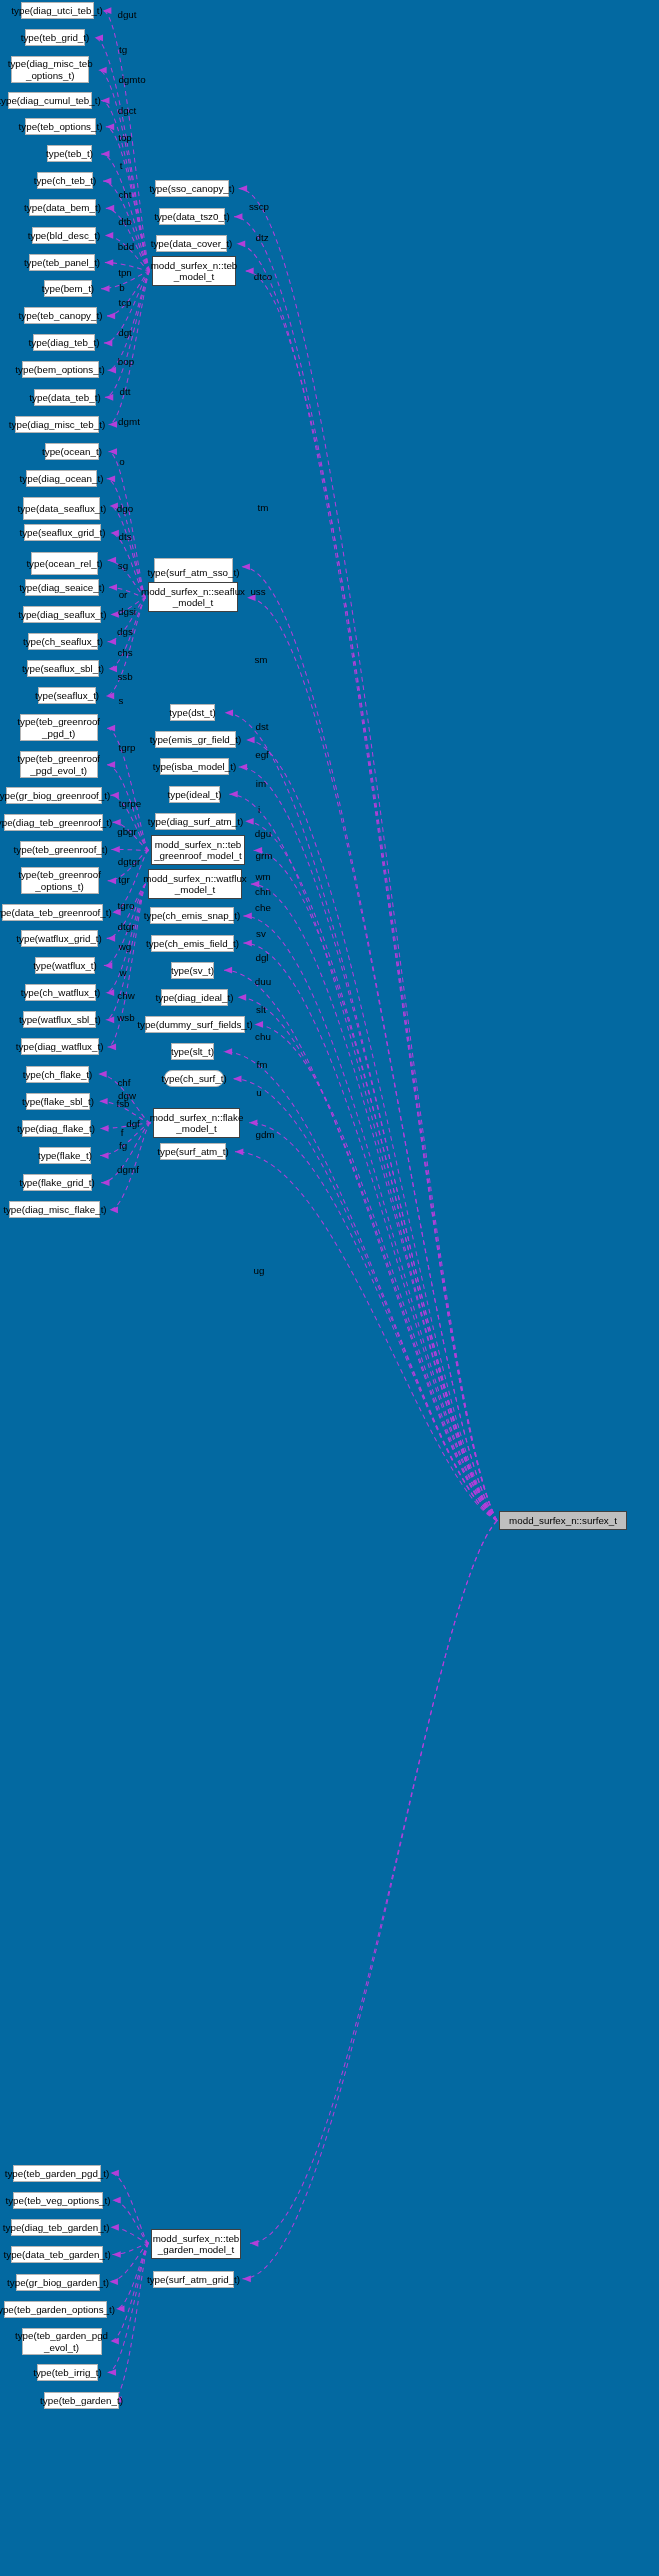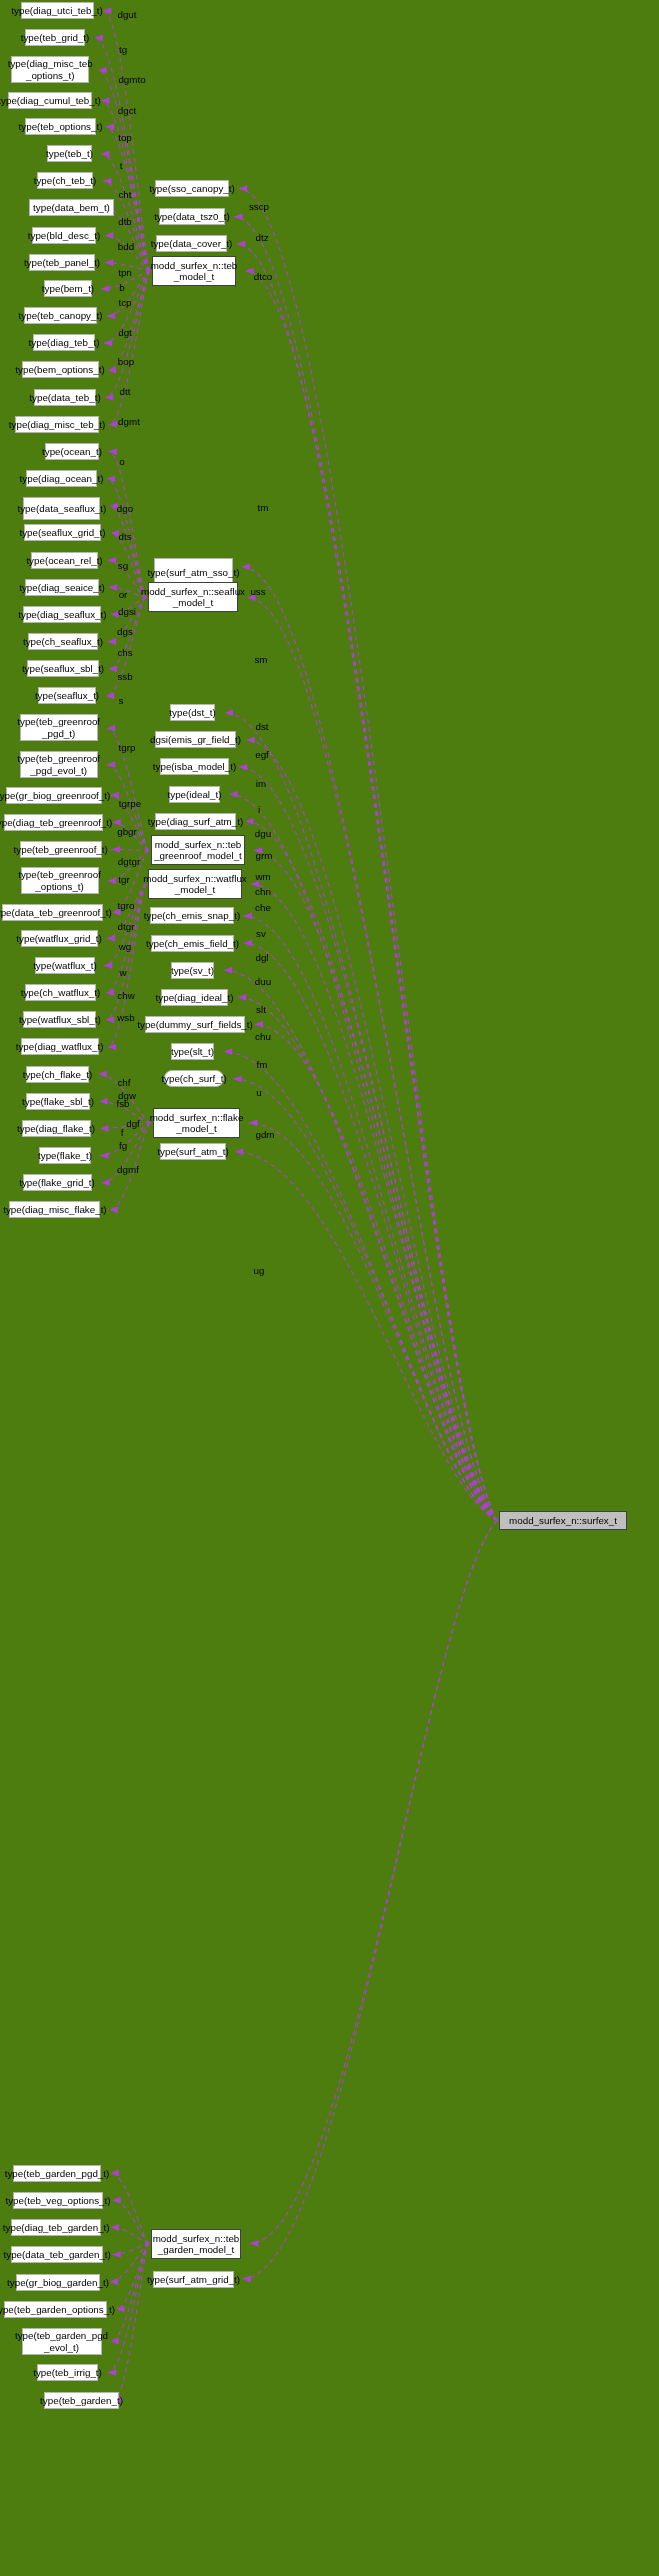--- a/index.html
+++ b/index.html
@@ -1,21 +1,21 @@
 <!DOCTYPE html>
 <html style="font-size:15px"><head>
 <meta charset="utf-8">
 <title>Collaboration diagram</title>
 <style>
   html,body{margin:0;padding:0;background:#ffffff;}
   #canvas{
     position:relative;
     width:659px;
     height:2576px;
-    background:#4d7c0f;
+    background:#0369a1;
     font-family:"Liberation Sans", sans-serif;
     overflow:hidden;
   }
   .node{
     position:absolute;
     box-sizing:border-box;
     border:0.9px solid #b4b4b4;
     background:#ffffff;
     color:#000000;
     font-size:9.8px;
@@ -232,34 +232,34 @@
 
   <div id="nodes-layer">
       <div class="node" style="left: 20.6px; top: 1.9px; width: 73px; height: 17px;">type(diag_utci_teb_t)</div>
       <div class="node" style="left: 25px; top: 29px; width: 60px; height: 17px;">type(teb_grid_t)</div>
       <div class="node" style="left: 11.2px; top: 56px; width: 78px; height: 27px;">type(diag_misc_teb
 _options_t)</div>
       <div class="node" style="left: 7.5px; top: 92px; width: 84px; height: 17px;">type(diag_cumul_teb_t)</div>
       <div class="node" style="left: 25px; top: 118px; width: 71px; height: 17px;">type(teb_options_t)</div>
       <div class="node" style="left: 47px; top: 145px; width: 45px; height: 17px;">type(teb_t)</div>
       <div class="node" style="left: 37px; top: 172px; width: 56px; height: 17px;">type(ch_teb_t)</div>
-      <div class="node" style="left: 29px; top: 199px; width: 85px; height: 17px;">type(data_bem_t)</div>
+      <div class="node" style="left: 29px; top: 199px; width: 67px; height: 17px;">type(data_bem_t)</div>
       <div class="node" style="left: 32px; top: 227px; width: 64px; height: 17px;">type(bld_desc_t)</div>
       <div class="node" style="left: 29px; top: 254px; width: 66px; height: 17px;">type(teb_panel_t)</div>
       <div class="node" style="left: 44px; top: 280px; width: 48px; height: 17px;">type(bem_t)</div>
       <div class="node" style="left: 24px; top: 307px; width: 73px; height: 17px;">type(teb_canopy_t)</div>
       <div class="node" style="left: 33px; top: 334px; width: 62px; height: 17px;">type(diag_teb_t)</div>
       <div class="node" style="left: 21.5px; top: 361px; width: 77px; height: 17px;">type(bem_options_t)</div>
       <div class="node" style="left: 34px; top: 389px; width: 62px; height: 17px;">type(data_teb_t)</div>
       <div class="node" style="left: 15px; top: 416px; width: 84px; height: 17px;">type(diag_misc_teb_t)</div>
       <div class="node" style="left: 45px; top: 443px; width: 54px; height: 17px;">type(ocean_t)</div>
       <div class="node" style="left: 26px; top: 470px; width: 71px; height: 17px;">type(diag_ocean_t)</div>
       <div class="node" style="left: 23.4px; top: 497px; width: 77px; height: 23px;">type(data_seaflux_t)</div>
       <div class="node" style="left: 24px; top: 524px; width: 77px; height: 17px;">type(seaflux_grid_t)</div>
-      <div class="node" style="left: 31px; top: 552px; width: 67px; height: 17px;">type(ocean_rel_t)</div>
+      <div class="node" style="left: 31px; top: 552px; width: 67px; height: 23px;">type(ocean_rel_t)</div>
       <div class="node" style="left: 25px; top: 579px; width: 74px; height: 17px;">type(diag_seaice_t)</div>
       <div class="node" style="left: 23.4px; top: 606px; width: 78px; height: 17px;">type(diag_seaflux_t)</div>
       <div class="node" style="left: 28px; top: 633px; width: 70px; height: 17px;">type(ch_seaflux_t)</div>
       <div class="node" style="left: 27px; top: 660px; width: 72px; height: 17px;">type(seaflux_sbl_t)</div>
       <div class="node" style="left: 38px; top: 687px; width: 58px; height: 17px;">type(seaflux_t)</div>
       <div class="node" style="left: 19.7px; top: 714px; width: 78px; height: 27px;">type(teb_greenroof
 _pgd_t)</div>
       <div class="node" style="left: 19.7px; top: 751px; width: 78px; height: 27px;">type(teb_greenroof
 _pgd_evol_t)</div>
       <div class="node" style="left: 5.6px; top: 787px; width: 96px; height: 17px;">type(gr_biog_greenroof_t)</div>
@@ -287,21 +287,21 @@
       <div class="node" style="left: 3.7px; top: 2301px; width: 103px; height: 17px;">type(teb_garden_options_t)</div>
       <div class="node" style="left: 21.5px; top: 2328px; width: 80px; height: 27px;">type(teb_garden_pgd
 _evol_t)</div>
       <div class="node" style="left: 37px; top: 2364px; width: 61px; height: 17px;">type(teb_irrig_t)</div>
       <div class="node" style="left: 44px; top: 2392px; width: 75px; height: 17px;">type(teb_garden_t)</div>
       <div class="node" style="left: 155px; top: 180px; width: 74px; height: 17px;">type(sso_canopy_t)</div>
       <div class="node" style="left: 159px; top: 208px; width: 66px; height: 17px;">type(data_tsz0_t)</div>
       <div class="node" style="left: 156px; top: 235px; width: 71px; height: 17px;">type(data_cover_t)</div>
       <div class="node" style="left: 154px; top: 558px; width: 79px; height: 30px;">type(surf_atm_sso_t)</div>
       <div class="node" style="left: 170px; top: 704px; width: 45px; height: 17px;">type(dst_t)</div>
-      <div class="node" style="left: 155px; top: 731px; width: 81px; height: 17px;">dgsi(emis_gr_field_t)</div>
+      <div class="node" style="left: 155px; top: 731px; width: 81px; height: 17px;">type(emis_gr_field_t)</div>
       <div class="node" style="left: 160px; top: 758px; width: 69px; height: 17px;">type(isba_model_t)</div>
       <div class="node" style="left: 169px; top: 786px; width: 51px; height: 17px;">type(ideal_t)</div>
       <div class="node" style="left: 155px; top: 813px; width: 81px; height: 17px;">type(diag_surf_atm_t)</div>
       <div class="node" style="left: 150px; top: 907px; width: 84px; height: 17px;">type(ch_emis_snap_t)</div>
       <div class="node" style="left: 151px; top: 935px; width: 83px; height: 17px;">type(ch_emis_field_t)</div>
       <div class="node" style="left: 171px; top: 962px; width: 43px; height: 17px;">type(sv_t)</div>
       <div class="node" style="left: 161px; top: 989px; width: 67px; height: 17px;">type(diag_ideal_t)</div>
       <div class="node" style="left: 145px; top: 1016px; width: 100px; height: 17px;">type(dummy_surf_fields_t)</div>
       <div class="node" style="left: 171px; top: 1043px; width: 43px; height: 17px;">type(slt_t)</div>
       <div class="node" style="left: 164px; top: 1070px; width: 60px; height: 17px; border-radius: 8px;">type(ch_surf_t)</div>

